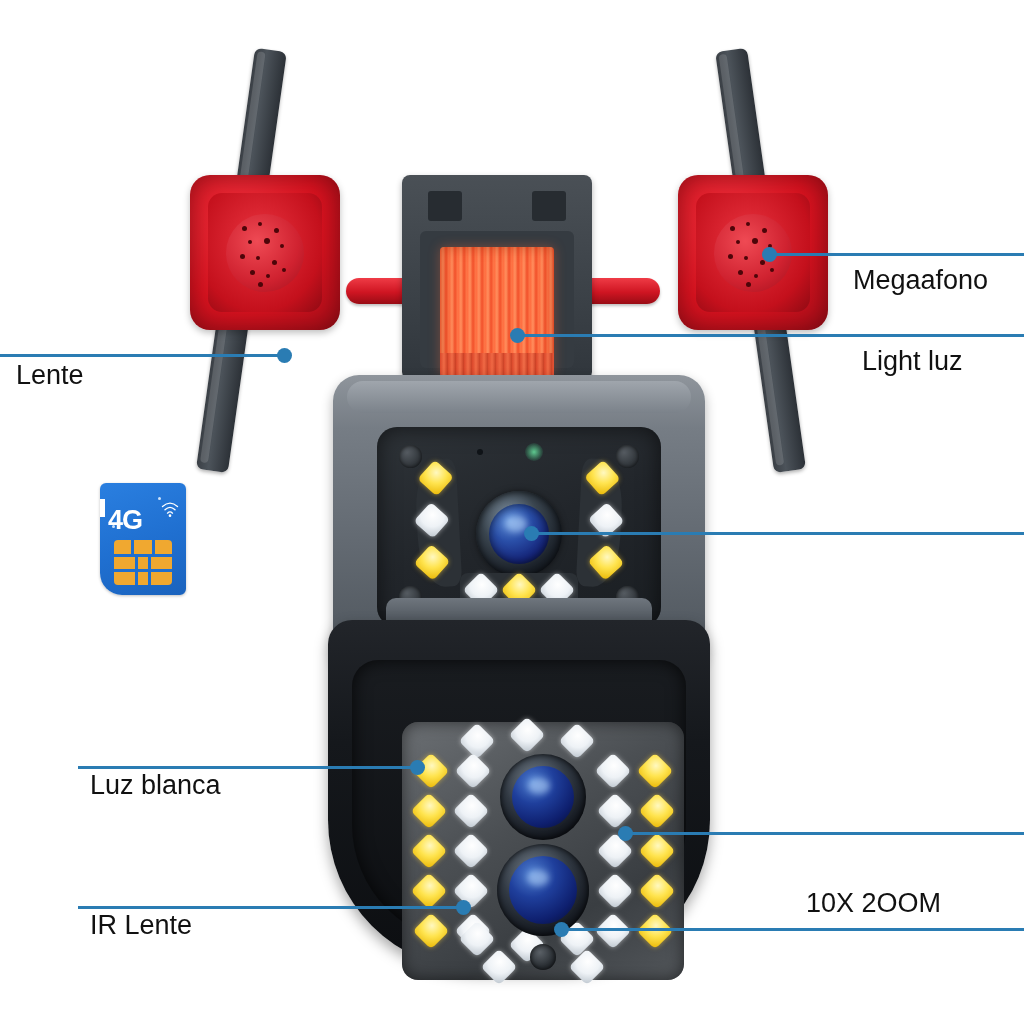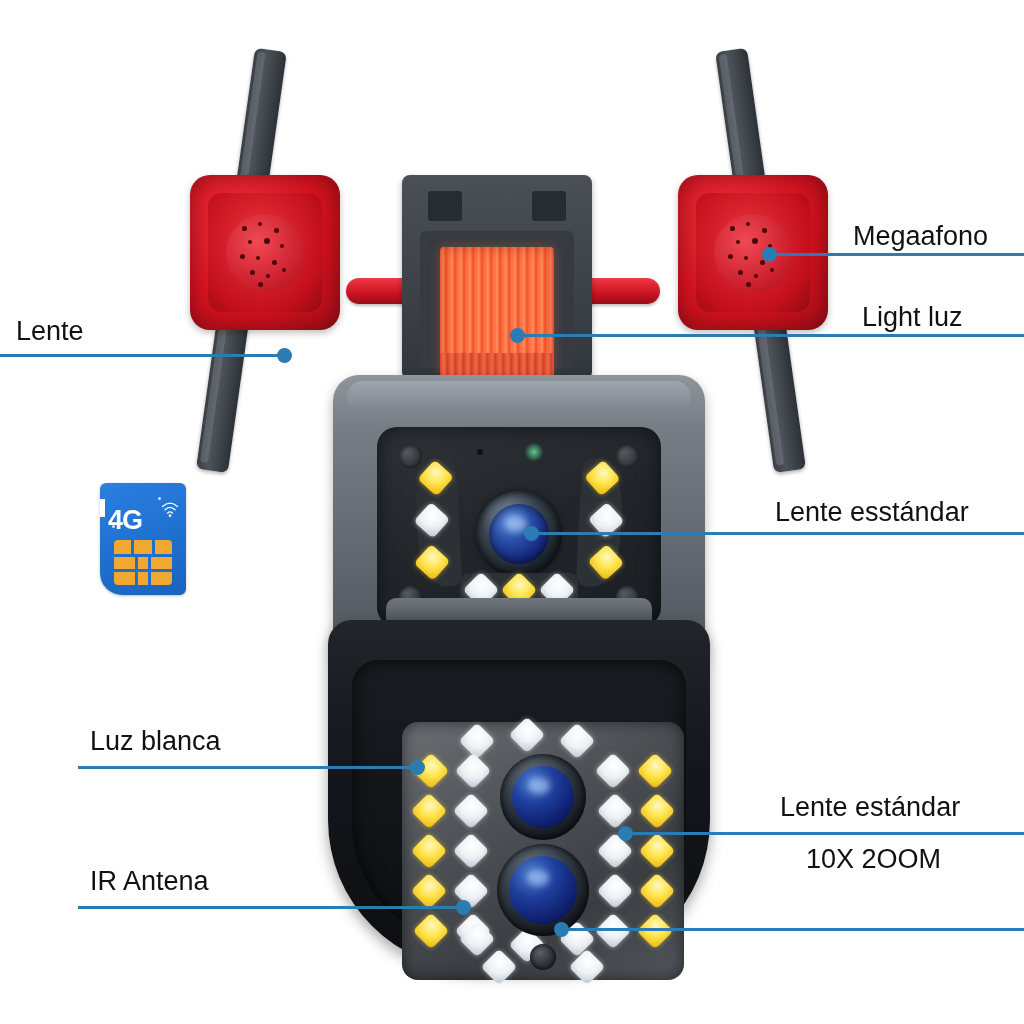--- a/index.html
+++ b/index.html
@@ -3,21 +3,21 @@
 <meta charset="utf-8">
 <style>
   html,body{margin:0;padding:0;background:#ffffff;}
   body{width:1024px;height:1024px;position:relative;overflow:hidden;
        font-family:"Liberation Sans", sans-serif;}
   #stage{position:absolute;left:0;top:0;width:1024px;height:1024px;background:#fff;}
 
   
   .callout-label{
     position:absolute;color:#111;font-size:27px;line-height:1.05;
-    white-space:nowrap;font-family:"Liberation Sans", sans-serif;
+    white-space:nowrap;font-family:"Liberation Sans", sans-serif;margin-top:44px;
   }
   .callout-line{position:absolute;height:3px;background:#2a7cb3;}
   .callout-dot{position:absolute;width:15px;height:15px;border-radius:50%;
     background:#2a7cb3;}
 
   
   .sim{position:absolute;left:100px;top:483px;width:86px;height:112px;}
   .sim-body{position:absolute;inset:0;background:linear-gradient(160deg,#2a7fe0 0%,#1f6fd0 55%,#1b63bd 100%);
     border-radius:6px 6px 6px 22px;box-shadow:0 1px 3px rgba(0,0,0,.25);}
   .sim-notch{position:absolute;left:0;top:16px;width:5px;height:18px;background:#ffffff;}
@@ -323,33 +323,31 @@
   <div class="callout-dot" style="left:277px;top:348px;"></div>
 
   <div class="callout-label" style="left:853px;top:222px;">Megaafono</div>
   <div class="callout-line" style="left:768px;top:253px;width:256px;"></div>
   <div class="callout-dot" style="left:762px;top:247px;"></div>
 
   <div class="callout-label" style="left:862px;top:303px;">Light luz</div>
   <div class="callout-line" style="left:516px;top:334px;width:508px;"></div>
   <div class="callout-dot" style="left:510px;top:328px;"></div>
 
-  <div class="callout-label" style="left:775px;top:498px;">Lente esstándar</div>
   <div class="callout-line" style="left:530px;top:532px;width:494px;"></div>
   <div class="callout-dot" style="left:524px;top:526px;"></div>
 
   <div class="callout-label" style="left:90px;top:727px;">Luz blanca</div>
   <div class="callout-line" style="left:78px;top:766px;width:342px;"></div>
   <div class="callout-dot" style="left:410px;top:760px;"></div>
 
-  <div class="callout-label" style="left:90px;top:867px;">IR Antena</div>
+  <div class="callout-label" style="left:90px;top:867px;">IR Lente</div>
   <div class="callout-line" style="left:78px;top:906px;width:388px;"></div>
   <div class="callout-dot" style="left:456px;top:900px;"></div>
 
-  <div class="callout-label" style="left:780px;top:793px;">Lente estándar</div>
   <div class="callout-line" style="left:624px;top:832px;width:400px;"></div>
   <div class="callout-dot" style="left:618px;top:826px;"></div>
 
   <div class="callout-label" style="left:806px;top:845px;">10X 2OOM</div>
 
   <div class="callout-line" style="left:560px;top:928px;width:464px;"></div>
   <div class="callout-dot" style="left:554px;top:922px;"></div>
 
 </div>
 

